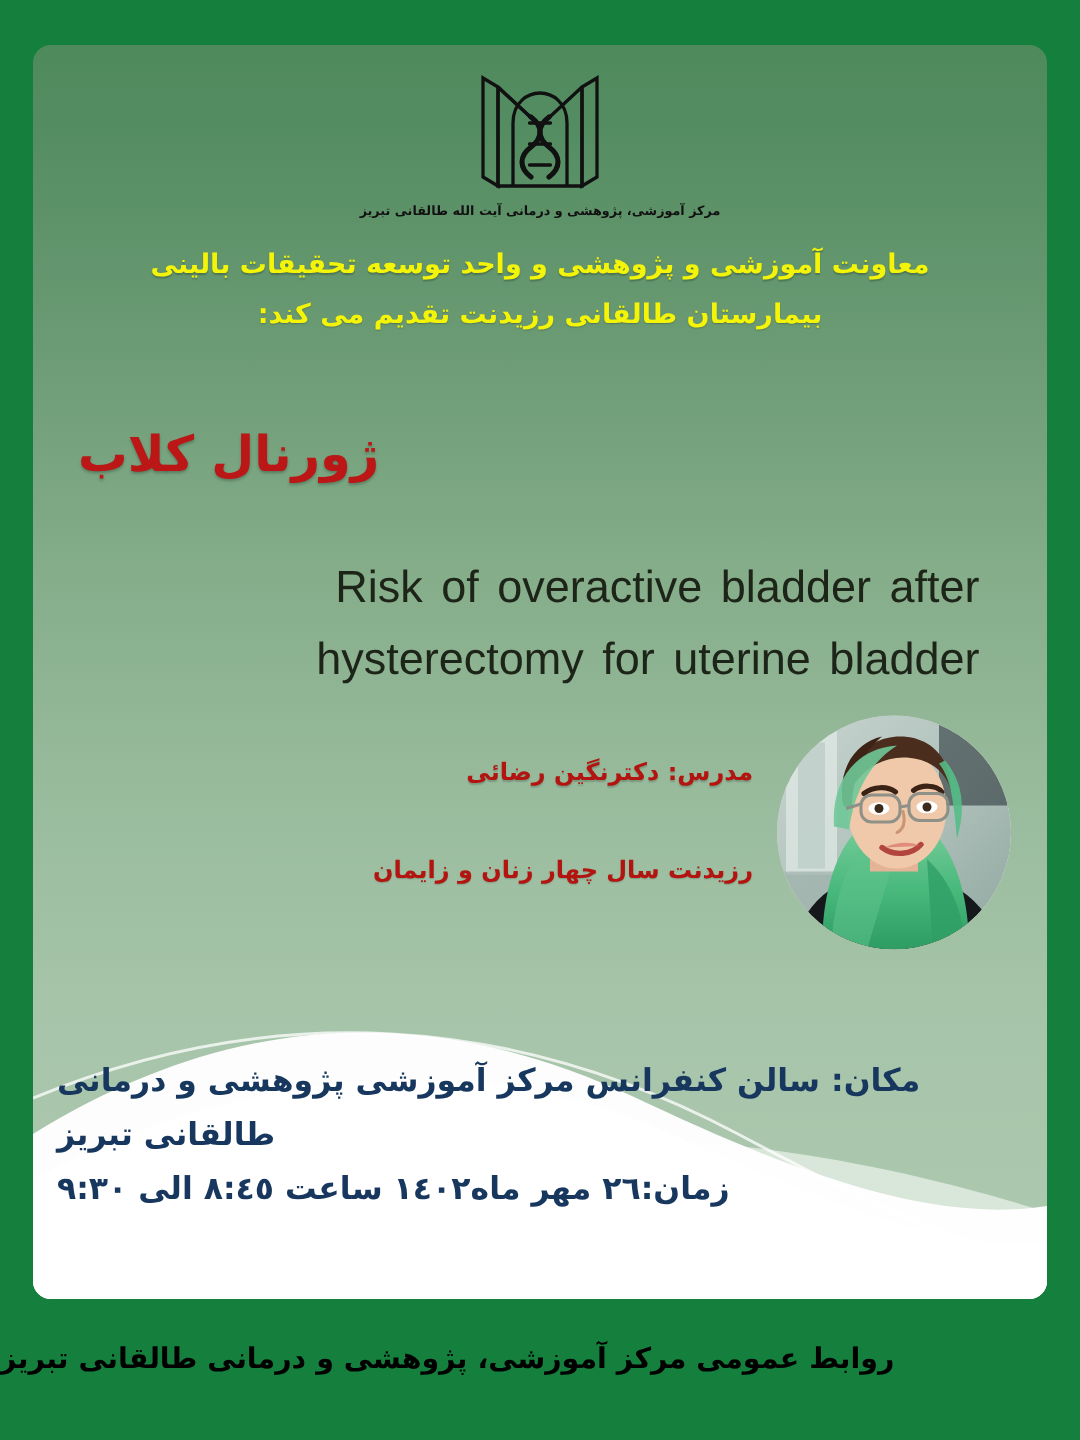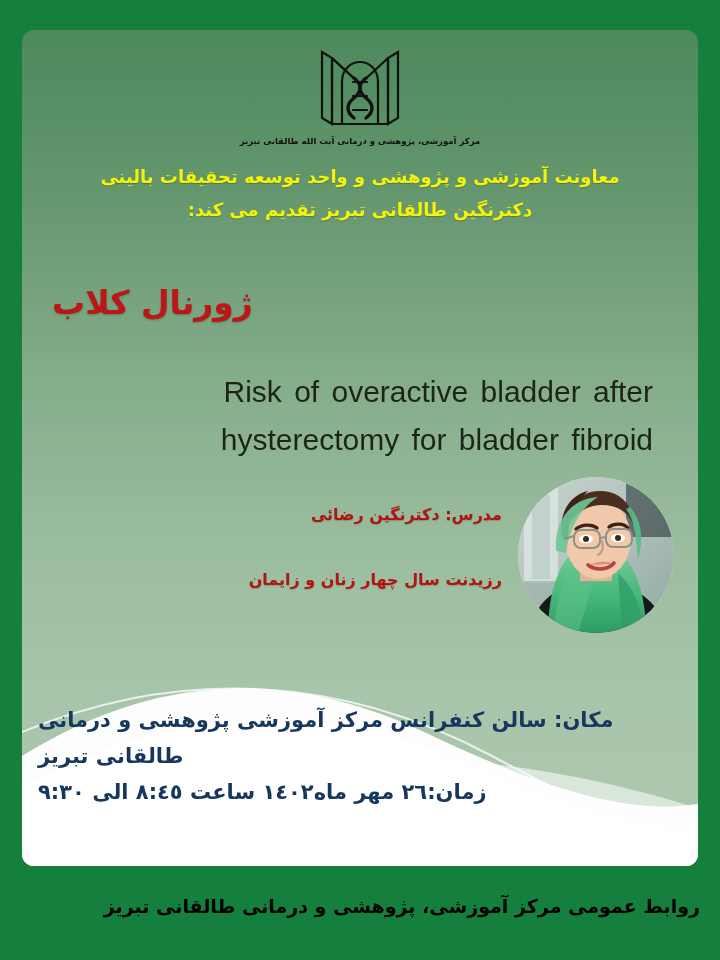--- a/index.html
+++ b/index.html
@@ -169,21 +169,21 @@
     font-weight: bold;
     line-height: 36px;
   }
 
   
   #footer {
     position: absolute;
     left: 0;
     top: 895px;
     width: 700px;
-    text-align: right;
+    text-align: left;
     direction: rtl;
     color: #000000;
     font-size: 19px;
     font-weight: bold;
   }
 </style>
 </head>
 <body>
 
 <div id="poster">
@@ -214,28 +214,28 @@
             <path d="M54,40 C46,46 46,54 54,60 C62,66 62,74 54,80"></path>
             <path d="M41,44 L55,44 M41,58 L55,58 M41,72 L55,72" stroke-width="2.2"></path>
           </g>
         </svg>
       </span>
       <span id="logo-caption">مرکز آموزشی، پژوهشی و درمانی آیت الله طالقانی تبریز</span>
     </div>
 
     <div id="header-block">
       <span class="header-line">معاونت آموزشی و پژوهشی و واحد توسعه تحقیقات بالینی</span>
-      <span class="header-line">دکترنگین طالقانی تبریز تقدیم می کند:</span>
+      <span class="header-line">بیمارستان طالقانی رزیدنت تقدیم می کند:</span>
     </div>
 
     <div id="journal-title">ژورنال کلاب</div>
 
     <div id="paper-title">
       <span class="paper-line">Risk of overactive bladder after</span>
-      <span class="paper-line">hysterectomy for bladder fibroid</span>
+      <span class="paper-line">hysterectomy for uterine bladder</span>
     </div>
 
     <div id="speaker-block">
       <span class="speaker-line">مدرس: دکترنگین رضائی</span>
       <span class="speaker-line" id="speaker-role">رزیدنت سال چهار زنان و زایمان</span>
     </div>
 
     <div id="speaker-photo">
       <svg width="156" height="156" viewBox="0 0 156 156">
         <defs>

